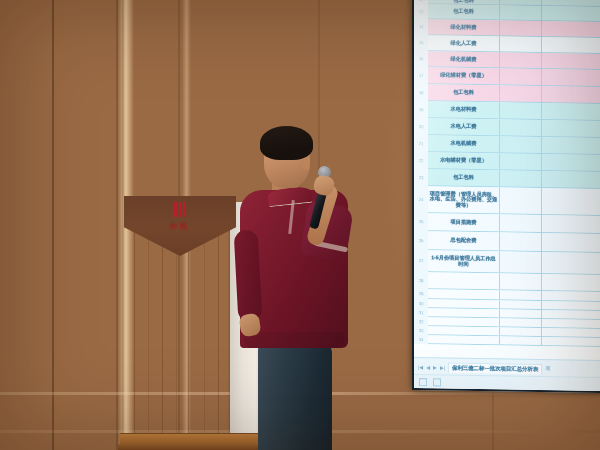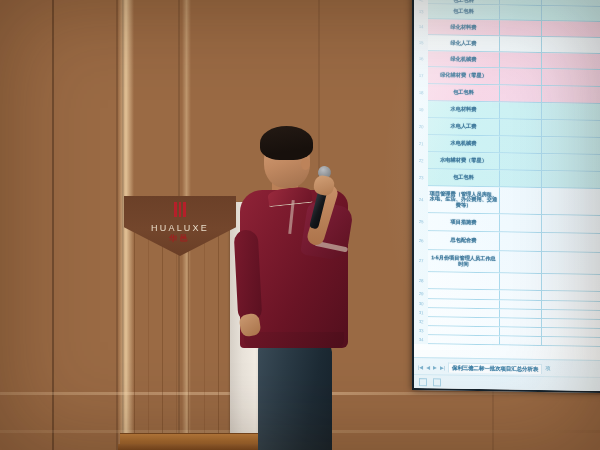--- a/index.html
+++ b/index.html
@@ -326,21 +326,20 @@
         <div class="grain" style="left:24px;opacity:.5;"></div>
       <div class="grain" style="left:38px;"></div>
         <div class="grain" style="left:52px;opacity:.45;"></div>
       <div class="grain" style="left:64px;"></div>
         <div class="grain" style="left:80px;opacity:.5;"></div>
       <div class="grain" style="left:94px;"></div>
     </div>
     <div class="pod-top2"></div>
     <div class="logo">
       <span class="logo-mark"><i></i><i></i><i></i></span>
-      <div class="logo-word">HUALUXE</div>
       <div class="logo-cn">华邑</div>
     </div>
     <div class="pod-base"></div>
     <div class="pod-base2"></div>
   </div>
 
   <div class="person">
     <div class="legs"></div>
     <div class="neck"></div>
     <div class="torso"></div>

